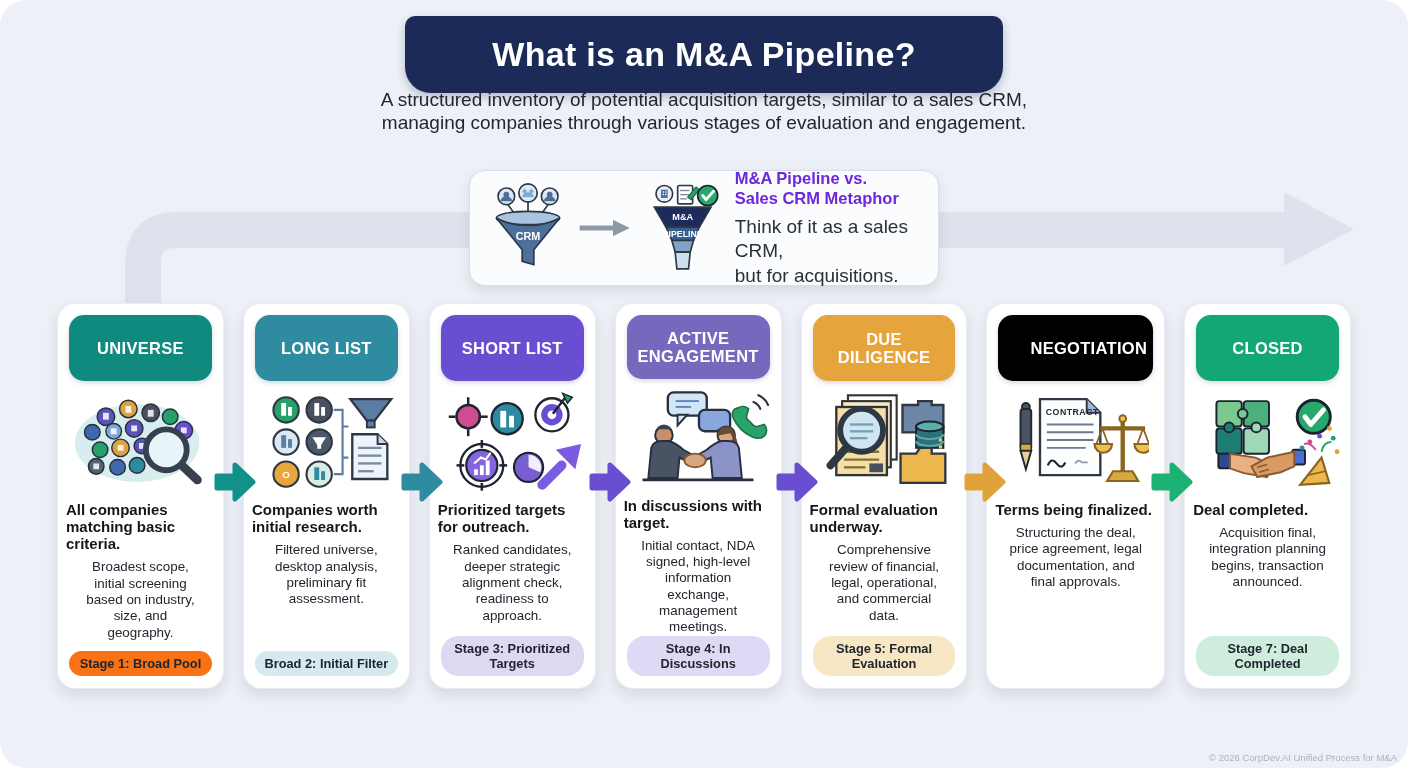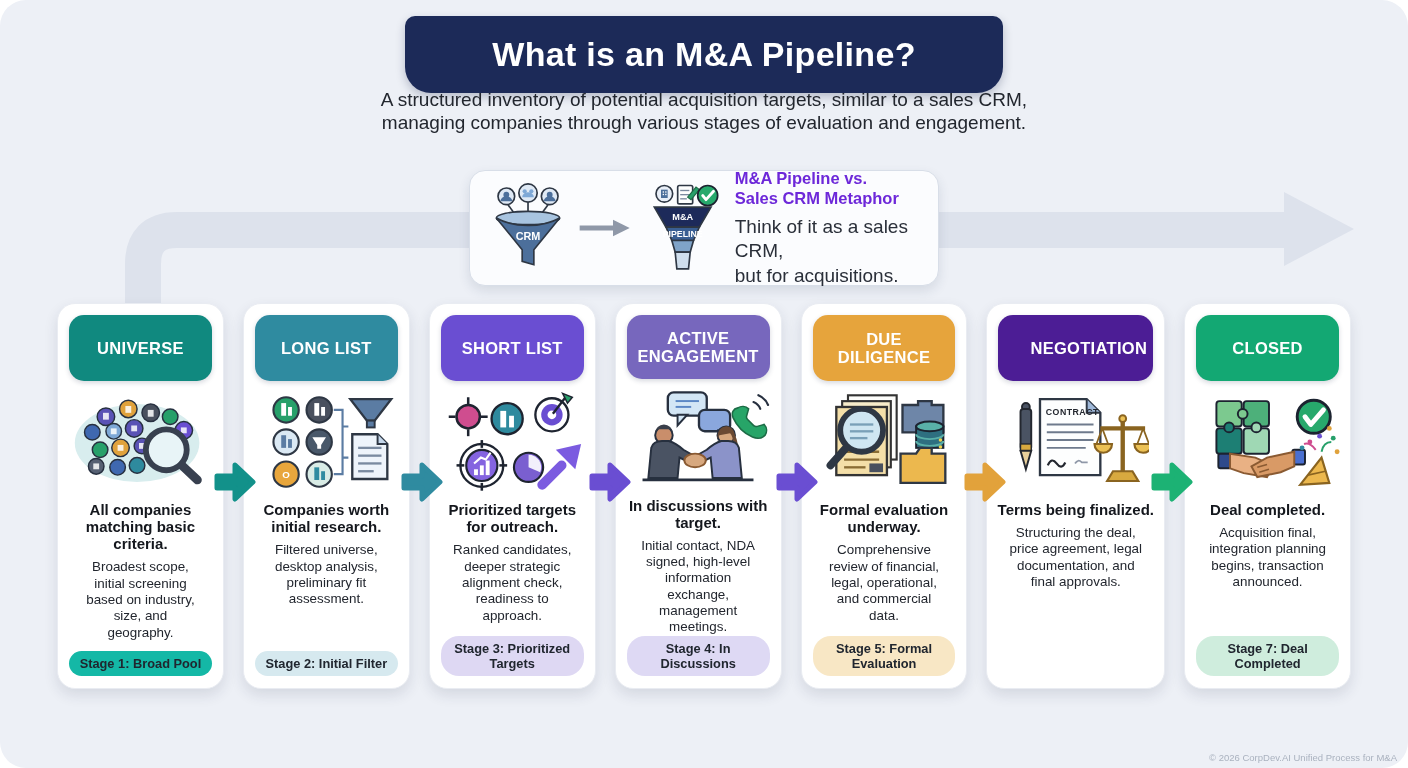--- a/index.html
+++ b/index.html
@@ -28,21 +28,21 @@
 
   
   #cards { position:absolute; left:57px; top:303px; width:1294px; height:386px; display:flex; gap:19px; z-index:4; }
   .card { flex:1; background:#fff; border-radius:18px; border:1px solid #e9ecf2;
     box-shadow:0 6px 14px rgba(35,45,70,.12); display:flex; flex-direction:column; }
   .card .hdr { margin:11px 11px 0; height:66px; border-radius:15px; display:flex; align-items:center; justify-content:center;
     color:#fff; font-weight:700; font-size:16.5px; letter-spacing:.3px; text-align:center; line-height:1.12; padding:0 6px;
     box-shadow:0 2px 5px rgba(30,40,70,.18); }
   .card .icon { height:116px; display:flex; align-items:center; justify-content:center; margin-top:4px; }
   .card .icon svg { width:146px; height:108px; }
-  .card .lead { font-size:15px; font-weight:700; color:#14171d; text-align:center; line-height:1.14; padding:0 8px; }
+  .card .lead { font-size:15px; font-weight:700; color:#14171d; text-align:left; line-height:1.14; padding:0 8px; }
   .card .desc { margin-top:7px; font-size:13.4px; color:#22262e; text-align:center; line-height:1.22; padding:0 22px; }
   .card .badge { margin:auto 11px 12px; border-radius:18px; padding:5px 6px; text-align:center;
     font-size:12.8px; font-weight:700; color:#20262f; line-height:1.18; }
 
   .conn { position:absolute; top:459px; width:42px; height:46px; z-index:5; }
 
   .footer { position:absolute; right:11px; bottom:5px; font-size:9.5px; color:#aab2bf; z-index:2; }
 </style>
 </head>
 <body>
@@ -155,21 +155,21 @@
             <rect x="52" y="57" width="6" height="6"></rect>
               <rect x="74" y="55" width="6" height="6"></rect>
               <rect x="27" y="76" width="6" height="6"></rect>
           </g>
           <circle cx="102" cy="62" r="21" fill="#e8f4f7" stroke="#38404f" stroke-width="6"></circle>
           <line x1="118" y1="78" x2="134" y2="93" stroke="#38404f" stroke-width="9" stroke-linecap="round"></line>
         </svg>
       </div>
       <div class="lead">All companies matching basic criteria.</div>
       <div class="desc">Broadest scope, initial screening based on industry, size, and geography.</div>
-      <div class="badge" style="background-color: #14b8a6;">Stage 1: Broad Pool</div>
+      <div class="badge" style="background-color: #f97316;">Stage 1: Broad Pool</div>
     </div>
 
     <div class="card">
       <div class="hdr" style="background-color: rgb(47, 139, 160);">LONG LIST</div>
       <div class="icon">
         <svg viewBox="0 0 150 110">
           <g stroke="#2e3744" stroke-width="2.2">
             <circle cx="34" cy="21" r="13" fill="#27a06a"></circle>
               <circle cx="68" cy="21" r="13" fill="#49505e"></circle>
             <circle cx="34" cy="54" r="13" fill="#dbe9f4"></circle>
@@ -201,21 +201,21 @@
           <g stroke="#7a8aa0" stroke-width="2.4">
             <line x1="108" y1="60" x2="132" y2="60"></line>
               <line x1="108" y1="68" x2="132" y2="68"></line>
             <line x1="108" y1="76" x2="132" y2="76"></line>
               <line x1="108" y1="84" x2="124" y2="84"></line>
           </g>
         </svg>
       </div>
       <div class="lead">Companies worth initial research.</div>
       <div class="desc">Filtered universe, desktop analysis, preliminary fit assessment.</div>
-      <div class="badge" style="background-color: rgb(214, 233, 239);">Stage 2: Initial Filter</div>
+      <div class="badge" style="background-color: rgb(214, 233, 239);">Broad 2: Initial Filter</div>
     </div>
 
     <div class="card">
       <div class="hdr" style="background-color: rgb(106, 78, 210);">SHORT LIST</div>
       <div class="icon">
         <svg viewBox="0 0 150 110">
           <g stroke="#1e2430" stroke-width="2.6">
             <circle cx="30" cy="28" r="12" fill="#cf4d8f"></circle>
             <line x1="30" y1="8" x2="30" y2="15"></line>
               <line x1="30" y1="41" x2="30" y2="48"></line>
@@ -314,21 +314,21 @@
             <circle cx="133" cy="59" r="1.8" fill="#ecd14e"></circle>
           <path d="M92 66 L108 66 L112 60 L124 60 L124 66 L138 66 L138 96 L92 96 Z" fill="#ecb84e" stroke="#2e3744" stroke-width="2.4"></path>
         </svg>
       </div>
       <div class="lead">Formal evaluation underway.</div>
       <div class="desc">Comprehensive review of financial, legal, operational, and commercial data.</div>
       <div class="badge" style="background-color: rgb(248, 231, 197);">Stage 5: Formal Evaluation</div>
     </div>
 
     <div class="card">
-      <div class="hdr" style="background-color: #4c1d95; padding-left: 32px;">NEGOTIATION</div>
+      <div class="hdr" style="background-color: #000000; padding-left: 32px;">NEGOTIATION</div>
       <div class="icon">
         <svg viewBox="0 0 150 110">
           <circle cx="23.5" cy="18" r="4" fill="#4a5363" stroke="#23272f" stroke-width="2"></circle>
           <rect x="18" y="20" width="11" height="42" rx="3" fill="#4a5363" stroke="#23272f" stroke-width="2"></rect>
           <rect x="18" y="56" width="11" height="7" fill="#d8a93f" stroke="#23272f" stroke-width="1.4"></rect>
           <polygon points="18,63 29,63 23.5,82" fill="#e8cf9a" stroke="#23272f" stroke-width="2"></polygon>
           <path d="M38 10 L86 10 L100 24 L100 88 L38 88 Z" fill="#fdfefe" stroke="#2e3744" stroke-width="2.4"></path>
           <path d="M86 10 L86 24 L100 24" fill="#9fb8d8" stroke="#2e3744" stroke-width="2"></path>
           <text x="44" y="26" font-size="9" font-weight="bold" fill="#23272f" letter-spacing=".5">CONTRACT</text>
           <g stroke="#6e7a8c" stroke-width="2">

